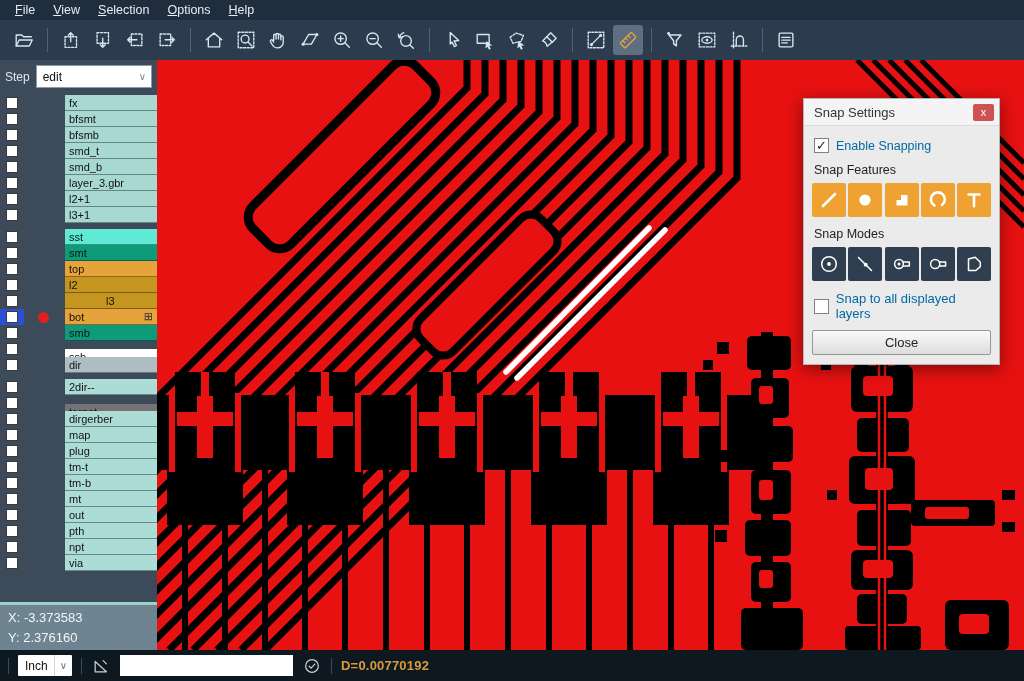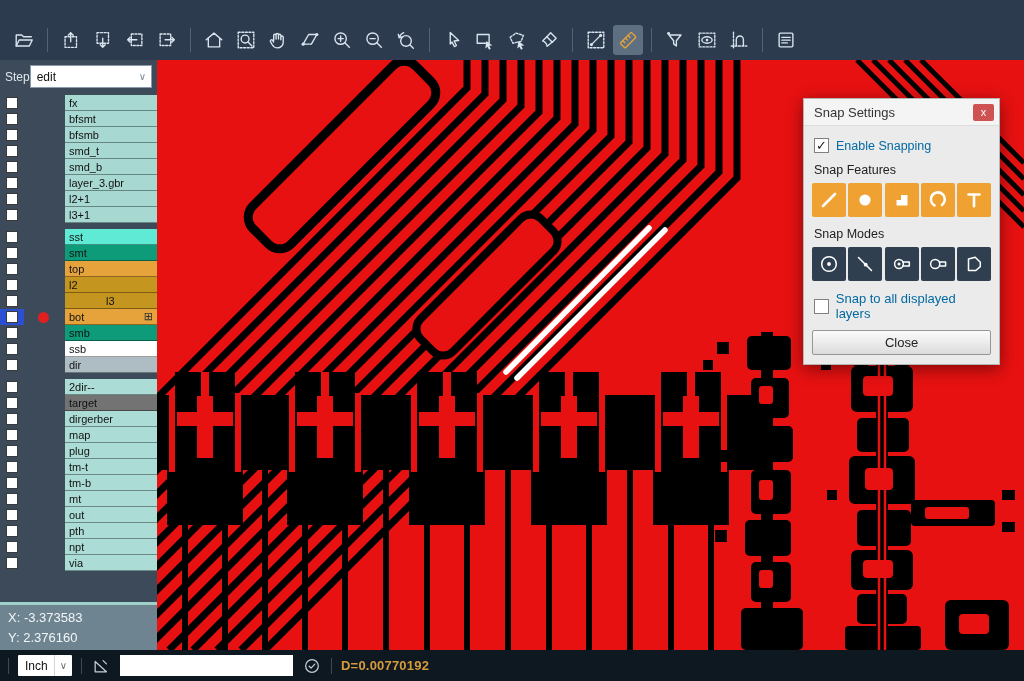--- a/index.html
+++ b/index.html
@@ -15,29 +15,29 @@
   .toolbar{position:absolute;left:0;top:20px;width:1024px;height:40px;background:#2c3c4e;
            display:flex;align-items:center;padding-left:8px;box-sizing:border-box;}
   .tool{width:30px;height:30px;margin:0 1px;border-radius:3px;display:flex;align-items:center;
         justify-content:center;color:#d9e4ee;flex:0 0 auto;}
   .tool.selected{background:#5d6f80;}
   .tool.sep{width:1px;height:24px;margin:0 7px;background:#54646f;border-radius:0;}
   .ic{stroke:currentColor;fill:none;stroke-width:1.5;stroke-linecap:round;stroke-linejoin:round;}
   
   .sidebar{position:absolute;left:0;top:60px;width:157px;height:590px;background:#3c4a5a;
            box-sizing:border-box;}
-  .stepbar{height:33px;display:flex;align-items:center;padding:0 5px;box-sizing:border-box;}
+  .stepbar{height:33px;display:flex;align-items:center;padding:0 5px;gap:6px;box-sizing:border-box;}
   .steplabel{color:#dfe6ec;font-size:12px;}
   .stepcombo{flex:1;height:23px;background:#fff;border:1px solid #8a9aaa;display:flex;
              align-items:center;font-size:12px;color:#111;box-sizing:border-box;}
   .stepcombo .val{flex:1;padding-left:6px;}
   .stepcombo .chev{width:17px;text-align:center;color:#7b8894;font-size:10px;}
   .layers{padding-top:2px;}
   .lgroup{margin-bottom:6px;}
-  .lrow{display:flex;align-items:flex-end;height:16px;gap:14px;}
+  .lrow{display:flex;align-items:flex-start;height:16px;gap:14px;}
   .chkcell{width:24px;height:16px;display:flex;align-items:center;justify-content:center;flex:0 0 auto;}
   .chk{width:12px;height:12px;background:#fff;border:1.5px solid #3a3a3a;box-sizing:border-box;}
   .chkcell.active{background:#2b50d4;}
   .dotcell{width:13px;height:16px;display:flex;align-items:center;flex:0 0 auto;}
   .dot{width:11px;height:11px;border-radius:50%;background:#e02020;display:none;}
   .dotcell.active .dot{display:block;}
   .lcell{flex:1;height:16px;font-size:11px;color:#121212;display:flex;align-items:center;
          justify-content:space-between;padding:0 4px;box-sizing:border-box;
          border-bottom:1px solid rgba(0,0,0,.38);}
   .lbadge{font-size:11px;color:#333;line-height:11px;}
@@ -223,20 +223,33 @@
       </symbol>
     <symbol id="ic-check-circle" viewBox="0 0 24 24">
         <circle cx="12" cy="12" r="7.6"></circle>
         <path d="M8.6 12.3 l2.3 2.3 4.5 -4.9"></path>
       </symbol>
   </defs>
 </svg>
 
 <div class="app">
 
+  <div class="menubar">
+
+      <span class="menu-item">File</span>
+
+      <span class="menu-item">View</span>
+
+      <span class="menu-item">Selection</span>
+
+      <span class="menu-item">Options</span>
+
+      <span class="menu-item">Help</span>
+
+  </div>
 
   <div class="toolbar">
 
       <div class="tool">
         <svg class="ic" width="22" height="22">
           <use href="#ic-open"></use>
         </svg>
       </div>
 
       <div class="tool sep">

